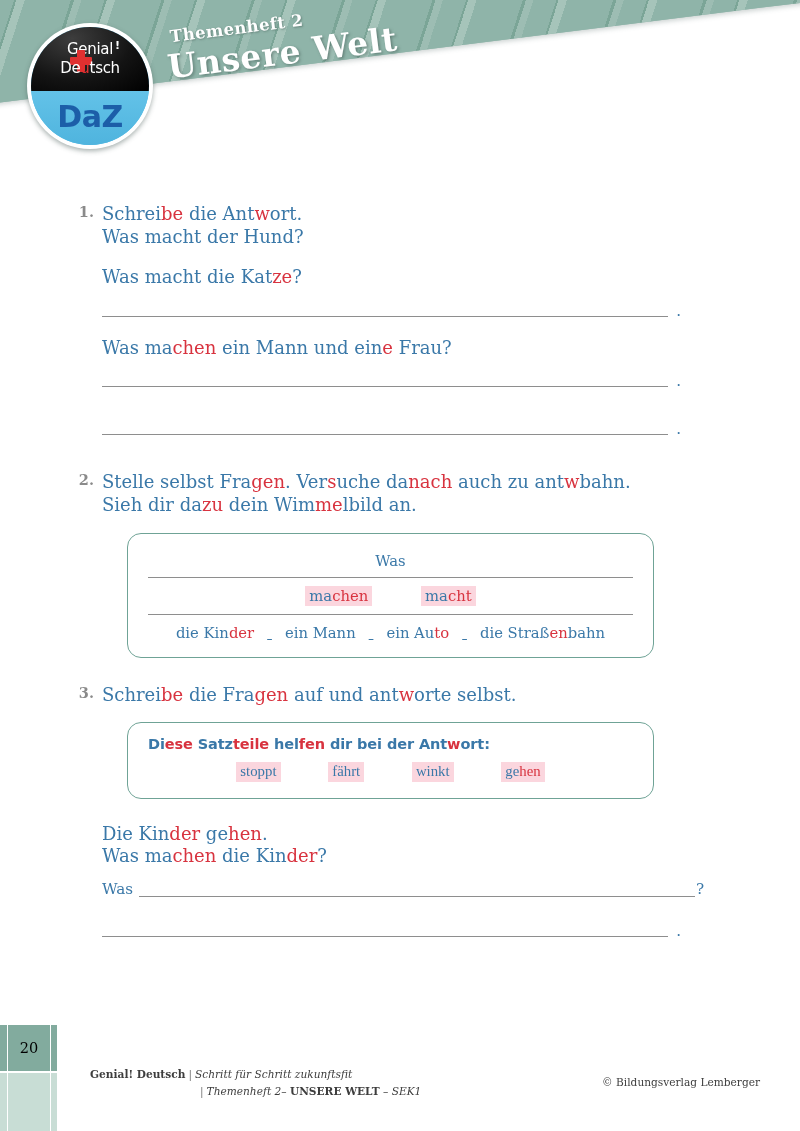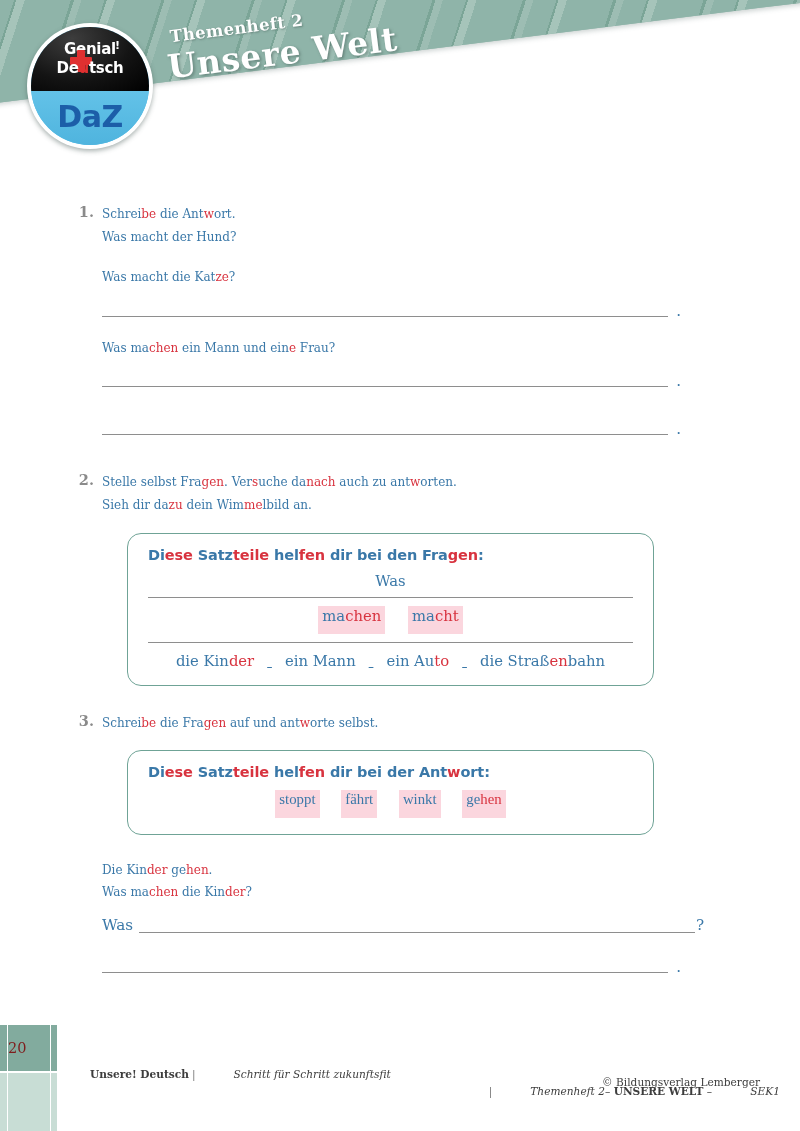--- a/index.html
+++ b/index.html
@@ -101,21 +101,21 @@
     left: 0; top: 64px;
     width: 118px; height: 54px;
     background: linear-gradient(180deg, #63c2e8 0%, #4fb4de 100%);
   }
   .logo-word1, .logo-word2 {
     position: absolute;
     width: 118px;
     text-align: center;
     color: #ffffff;
     font-family: "DejaVu Sans", "Liberation Sans", sans-serif;
-    font-weight: bold;
+    font-weight: normal;
     font-size: 15px;
     letter-spacing: -0.3px;
     line-height: 1;
   }
   .logo-word1 { top: 15px; }
   .logo-word2 { top: 34px; }
   .logo-word2 .red-u { color: #e03030; }
   .logo-bang {
     position: absolute;
     left: 84px; top: 13px;
@@ -169,21 +169,21 @@
     left: 72px;
     width: 22px;
     text-align: right;
     color: #8a8a8a;
     font-weight: bold;
     font-size: 14.5px;
     font-family: "DejaVu Serif", "Liberation Serif", serif;
   }
   .ex-body {
     margin-left: 102px;
-    font-size: 12px;
+    font-size: 18px;
     line-height: 22.5px;
     color: #3a78a8;
   }
   .line-text { white-space: nowrap; }
 
   .gap-s  { height: 11px; }
   .gap-m  { height: 18px; }
 
   
   .writeline {
@@ -257,44 +257,45 @@
     color: #3a78a8;
     padding: 7px 0 6px 0;
   }
   .hb-sep {
     height: 1px;
     background: #8e8e8e;
     margin: 0;
   }
   .hb-row .chip {
     background: #fbd6de;
-    padding: 1px 4px 10px 4px;
-    margin: 0 9px;
+    padding: 1px 4px 2px 4px;
+    margin: 0 22px;
     display: inline-block;
   }
   .hb-row .word {
     margin: 0 13px;
     display: inline-block;
   }
   .hb-row.single { padding: 5px 0 8px 0; }
   .hb-row.chips  { padding: 8px 0 8px 0; }
   .hb-row.items  { padding: 9px 0 2px 0; text-decoration: underline; }
   .hb-row.chips-only { padding: 6px 0 2px 0; font-family: Liberation Serif, serif; }
 
   
   .pagenum-dark {
     position: absolute;
     left: 8px;
     top: 1025px;
     width: 42px;
     height: 46px;
     background: #82ab9e;
-    color: #7f1d1d;
+    color: #000000;
     font-size: 14.5px;
     line-height: 46px;
+    text-align: center;
     font-family: "DejaVu Serif", "Liberation Serif", serif;
   }
   .pagenum-light-a {
     position: absolute;
     left: 0; top: 1025px;
     width: 7px; height: 46px;
     background: #82ab9e;
   }
   .pagenum-light-b {
     position: absolute;
@@ -321,29 +322,29 @@
     font-family: "DejaVu Serif", "Liberation Serif", serif;
     font-size: 10.6px;
     color: #3d3d3d;
   }
   .footer-row {
     position: relative;
     line-height: 17px;
     white-space: nowrap;
   }
   .footer .b { font-weight: bold; }
-  .footer .i { font-style: italic; margin-left: 35px; }
+  .footer .i { font-style: italic; }
   .footer .sep { color: #777; padding: 0 3px; }
   .footer-right {
     position: absolute;
     right: 20px;
     top: 8px;
     color: #3d3d3d;
   }
-  .footer-row2 { padding-left: 107px; text-align: right; }
+  .footer-row2 { padding-left: 107px; }
 </style>
 </head>
 <body>
 
 <div class="header">
   <div class="banner"></div>
 
   <div class="banner-title-wrap">
     <div class="banner-sub">Themenheft 2</div>
     <div class="banner-main">Unsere Welt</div>
@@ -399,29 +400,28 @@
   <div class="gap-s"></div>
   <div class="writeline">
     <div class="rule"></div>
     <div class="endmark">.</div>
   </div>
 
   <div style="height:27px"></div>
   <div class="ex">
     <div class="ex-num">2.</div>
     <div class="ex-body">
-      <div class="line-text"><span class="blue">Stelle selbst Fra</span><span class="red">gen</span><span class="blue">. Ver</span><span class="red">s</span><span class="blue">uche da</span><span class="red">nach</span><span class="blue"> auch zu ant</span><span class="red">w</span><span class="blue">orten.</span></div>
+      <div class="line-text"><span class="blue">Stelle selbst Fra</span><span class="red">gen</span><span class="blue">. Ver</span><span class="red">s</span><span class="blue">uche da</span><span class="red">nach</span><span class="blue"> auch zu ant</span><span class="red">w</span><span class="blue">bahn.</span></div>
       <div class="line-text"><span class="blue">Sieh dir da</span><span class="red">zu</span><span class="blue"> dein Wim</span><span class="red">me</span><span class="blue">lbild an.</span></div>
     </div>
   </div>
 
   <div style="height:17px"></div>
 
   <div class="helpbox">
-    <div class="helpbox-title"><span class="blue">Di</span><span class="red">ese</span><span class="blue"> Satz</span><span class="red">teile</span><span class="blue"> hel</span><span class="red">fen</span><span class="blue"> dir bei den Fra</span><span class="red">gen</span><span class="blue">:</span></div>
     <div class="hb-row single">
       <span class="word"><span class="blue">Was</span></span>
     </div>
     <div class="hb-sep"></div>
     <div class="hb-row chips">
       <span class="chip"><span class="blue">ma</span><span class="red">chen</span></span>
       <span class="chip"><span class="blue">ma</span><span class="red">cht</span></span>
     </div>
     <div class="hb-sep"></div>
     <div class="hb-row items">
@@ -479,19 +479,19 @@
 <div class="pagenum-light-a"></div>
 <div class="pagenum-dark">20</div>
 <div class="pagenum-light-b"></div>
 <div class="pagefoot-light">
   <div class="divline" style="left:7px"></div>
   <div class="divline" style="left:50px"></div>
 </div>
 
 <div class="footer">
   <div class="footer-row">
-    <span class="b">Unsere! Deutsch</span><span class="sep">|</span><span class="i">Schritt für Schritt zukunftsfit</span>
+    <span class="b">Genial! Deutsch</span><span class="sep">|</span><span class="i">Schritt für Schritt zukunftsfit</span>
     <span class="footer-right">© Bildungsverlag Lemberger</span>
   </div>
   <div class="footer-row footer-row2">
     <span class="sep">|</span><span class="i">Themenheft 2</span><span>–</span> <span class="b">UNSERE WELT</span> <span>–</span> <span class="i">SEK1</span>
   </div>
 </div>
 
 </body></html>

